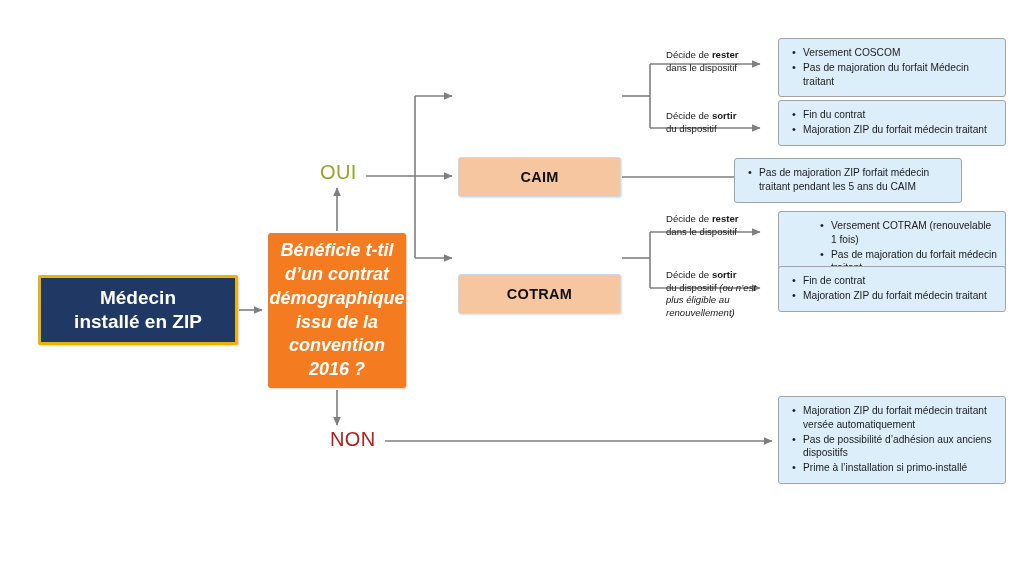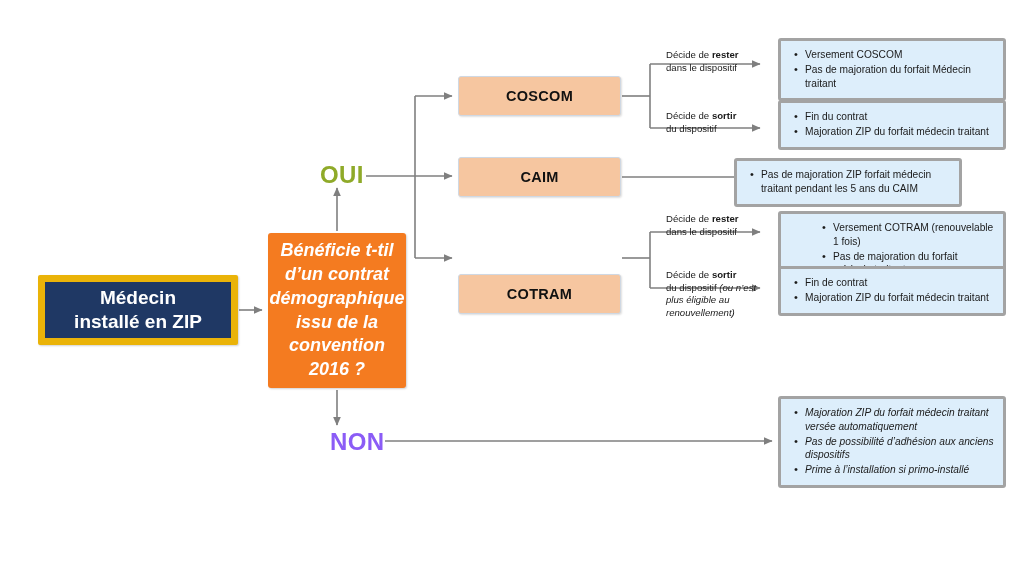--- a/index.html
+++ b/index.html
@@ -12,43 +12,43 @@
   }
   #canvas { position:relative; width:1024px; height:576px; }
 
   svg.wires { position:absolute; left:0; top:0; width:1024px; height:576px; overflow:visible; }
 
   .node { position:absolute; }
 
   
   .start-box {
     left:38px; top:275px; width:200px; height:70px;
-    background:#1f3864; border:7px solid #eab308;
+    background:#1f3864; border:3px solid #eab308;
     border-radius:2px;
     display:flex; align-items:center; justify-content:center;
     color:#ffffff; font-weight:bold; font-size:19px; line-height:1.28;
     text-align:center;
     box-shadow:1px 1px 2px rgba(0,0,0,.18);
   }
 
   
   .decision-box {
     left:268px; top:233px; width:138px; height:155px;
     background:#f47b20; border-radius:3px;
     display:flex; align-items:center; justify-content:center;
     padding:0 8px;
     color:#ffffff; font-weight:bold; font-style:italic;
     font-size:18px; line-height:1.33; text-align:center;
     box-shadow:1px 1px 2px rgba(0,0,0,.18);
   }
 
   
-  .branch-label { font-weight:bold; font-size:24px; letter-spacing:.4px; }
+  .branch-label { font-weight:normal; font-size:20px; letter-spacing:.4px; }
   .label-oui { left:320px; top:161px; color:#8faa29; }
-  .label-non { left:330px; top:428px; color:#8b5cf6; }
+  .label-non { left:330px; top:428px; color:#b91c1c; }
 
   
   .contract-box {
     width:163px; height:40px;
     background:#f6c6a0; border:1px solid #cfd8e3;
     border-radius:3px;
     display:flex; align-items:center; justify-content:center;
     font-weight:bold; font-size:14.5px; color:#111111;
     letter-spacing:.3px;
     box-shadow:1px 1px 2px rgba(0,0,0,.13);
@@ -65,41 +65,41 @@
   .anno b { font-weight:bold; }
   .anno i { font-style:italic; }
   .a-coscom-stay { left:666px; top:49px; }
   .a-coscom-exit { left:666px; top:110px; }
   .a-cotram-stay { left:666px; top:213px; }
   .a-cotram-exit { left:666px; top:269px; }
 
   
   .outcome-box {
     width:228px;
-    background:#ddeefb; border:3px solid #a3a3a3;
+    background:#ddeefb; border:1px solid #a3a3a3;
     border-radius:3px;
     padding:7px 6px 7px 4px;
   }
   .outcome-box ul { margin:0; padding:0 0 0 20px; list-style:none; }
   .outcome-box li {
     position:relative;
     font-size:10.2px; line-height:1.35; color:#1a1a1a;
     margin:0 0 1px 0;
   }
   .outcome-box li:before {
     content:"\2022";
     position:absolute; left:-11px; top:-1px;
     font-size:11px; color:#1a1a1a;
   }
   .o1 { left:778px; top:38px; }
   .o2 { left:778px; top:100px; }
   .o3 { left:734px; top:158px; }
   .o4 { left:778px; top:211px;padding-left:32px; }
   .o5 { left:778px; top:266px; }
-  .o6 { left:778px; top:396px;font-style:italic; }
+  .o6 { left:778px; top:396px; }
 </style>
 </head>
 <body>
 
 <div id="canvas">
 
   <svg class="wires" viewBox="0 0 1024 576" xmlns="http://www.w3.org/2000/svg">
     <defs>
       <marker id="ah" markerWidth="6" markerHeight="6" refX="5" refY="3" orient="auto" markerUnits="strokeWidth">
         <path d="M0,0.6 L5.4,3 L0,5.4 z" fill="#7f7f7f"></path>
@@ -142,21 +142,20 @@
     </div>
   </div>
 
   <div class="node decision-box">
     <span>Bénéficie t-til d’un contrat démographique issu de la convention 2016 ?</span>
   </div>
 
   <div class="node branch-label label-oui">OUI</div>
   <div class="node branch-label label-non">NON</div>
 
-  <div class="node contract-box c-coscom">COSCOM</div>
   <div class="node contract-box c-caim">CAIM</div>
   <div class="node contract-box c-cotram">COTRAM</div>
 
   <div class="node anno a-coscom-stay">
     <span>Décide de </span><b>rester</b><br>
     <span>dans le dispositif</span>
   </div>
 
   <div class="node anno a-coscom-exit">
     <span>Décide de </span><b>sortir</b><br>

